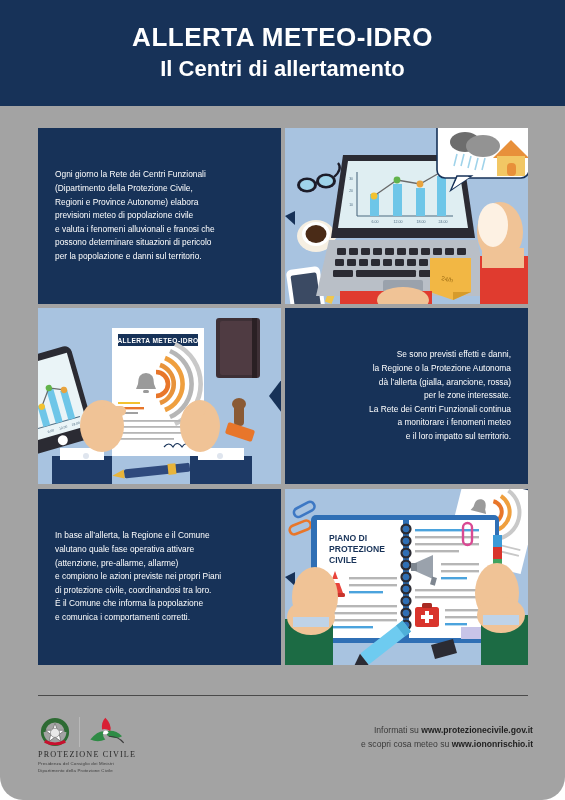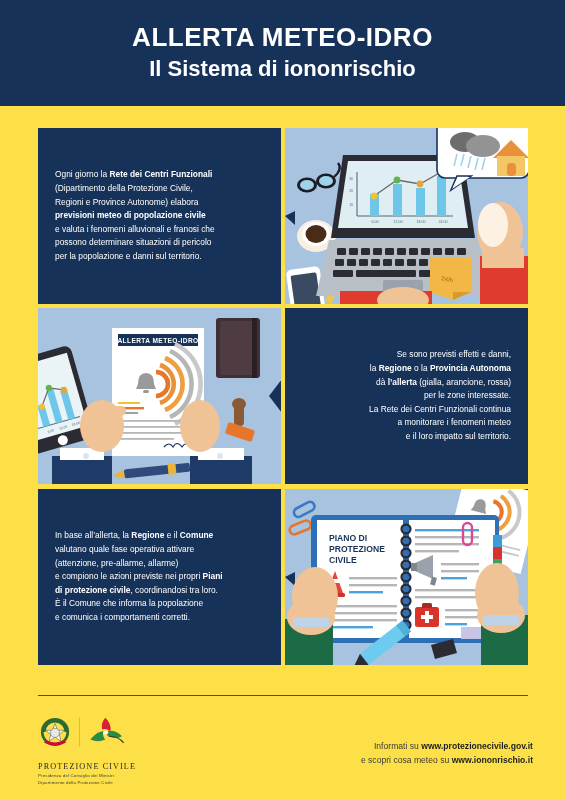--- a/index.html
+++ b/index.html
@@ -3,21 +3,21 @@
 <meta charset="utf-8">
 <style>
   * { box-sizing: border-box; margin: 0; padding: 0; }
   html, body { width: 565px; height: 800px; }
   body {
     font-family: "Liberation Sans", sans-serif;
     background: #ffffff;
     position: relative;
     overflow: hidden;
   }
-  .page { position: absolute; inset: 0; background: #fde047; }
+  .page { position: absolute; inset: 0; background: #a3a3a3; border-radius: 23px; }
 
   
   .header {
     position: absolute; left: 0; top: 0; width: 565px; height: 106px;
     background: #173258;
     display: flex; flex-direction: column;
     align-items: center; justify-content: center;
     color: #fff;
   }
   .header .line1 {
@@ -47,61 +47,61 @@
     height: 100%; width: 100%;
     display: flex; align-items: center;
     position: relative;
   }
   .txtpanel p {
     font-size: 8.4px; line-height: 1.62; padding: 0 14px;
     width: 100%;
   }
   .txtpanel.align-left  p { text-align: left;  padding-left: 17px; padding-right: 10px; }
   .txtpanel.align-right p { text-align: right; padding-right: 17px; padding-left: 10px; }
-  .txtpanel b { font-weight: bold; }
+  .txtpanel b { font-weight: normal; }
 
   
   .arrow { position: absolute; width: 13px; height: 34px; z-index: 6; }
 
   
   .scene { position: relative; width: 100%; height: 100%; background: #a8c3e0; }
   svg.scene-svg { display: block; width: 100%; height: 100%; }
 
   
   .divider {
     position: absolute; left: 38px; top: 695px; width: 490px;
     height: 1px; background: #4a4a4a;
   }
   .footer { position: absolute; left: 0; top: 706px; width: 565px; height: 94px; }
   .logo-area { position: absolute; left: 38px; top: 8px; width: 210px; }
   .logo-marks { display: flex; align-items: center; height: 36px; gap: 7px; }
   .logo-sep { width: 1px; height: 30px; background: #b9b9b9; }
   .logo-title {
     font-family: "Liberation Serif", serif;
     font-size: 8.2px; letter-spacing: 1.1px; color: #2a2a2a;
-    margin-top: 12px; font-weight: normal;
+    margin-top: 0; font-weight: normal;
   }
   .logo-sub {
     font-size: 4.4px; color: #3c3c3c; line-height: 1.5; margin-top: 2px;
     letter-spacing: .15px;
   }
   .urls {
     position: absolute; right: 32px; top: 17px;
-    text-align: right; font-size: 8.6px; color: #3a3a3a; line-height: 1.65; margin-top: 16px;
+    text-align: right; font-size: 8.6px; color: #3a3a3a; line-height: 1.65;
   }
   .urls b { font-weight: bold; color: #1f1f1f; }
 </style>
 </head>
 <body>
 
 <div class="page">
 
   <div class="header">
     <div class="line1">ALLERTA METEO-IDRO</div>
-    <div class="line2">Il Sistema di iononrischio</div>
+    <div class="line2">Il Centri di allertamento</div>
   </div>
 
   <div class="grid">
 
     <div class="row row1">
       <div class="half left">
         <div class="txtpanel align-left">
           <p>Ogni giorno la <b>Rete dei Centri Funzionali</b><br>(Dipartimento della Protezione Civile,<br>Regioni e Province Autonome) elabora<br><b>previsioni meteo di popolazione civile</b><br>e valuta i fenomeni alluvionali e franosi che<br>possono determinare situazioni di pericolo<br>per la popolazione e danni sul territorio.</p>
 
         </div>
@@ -332,21 +332,21 @@
               <rect x="130" y="157" width="8" height="11" fill="#e8b43a"></rect>
               <polygon points="86,158 74,163 86,167" fill="#e8b43a"></polygon>
             </g>
 
           </svg>
           <div class="arrow" style="right:-1px; top:71px; background:#173258; clip-path:polygon(100% 0, 0 50%, 100% 100%); width:13px;"></div>
         </div>
       </div>
       <div class="half right">
         <div class="txtpanel align-right">
-          <p>Se sono previsti effetti e danni,<br>la <b>Regione</b> o la <b>Provincia Autonoma</b><br>dà <b>l’allerta</b> (gialla, arancione, rossa)<br>per le zone interessate.<br>La Rete dei Centri Funzionali continua<br>a monitorare i fenomeni meteo<br>e il loro impatto sul territorio.</p>
+          <p>Se sono previsti effetti e danni,<br>la <b>Regione</b> o la <b>Protezione Autonoma</b><br>dà <b>l’allerta</b> (gialla, arancione, rossa)<br>per le zone interessate.<br>La Rete dei Centri Funzionali continua<br>a monitorare i fenomeni meteo<br>e il loro impatto sul territorio.</p>
         </div>
       </div>
     </div>
 
     <div class="row row3">
       <div class="half left">
         <div class="txtpanel align-left">
           <p>In base all’allerta, la <b>Regione</b> e il <b>Comune</b><br>valutano quale fase operativa attivare<br>(attenzione, pre-allarme, allarme)<br>e compiono le azioni previste nei propri <b>Piani</b><br><b>di protezione civile</b>, coordinandosi tra loro.<br>È il Comune che informa la popolazione<br>e comunica i comportamenti corretti.</p>
 
         </div>

